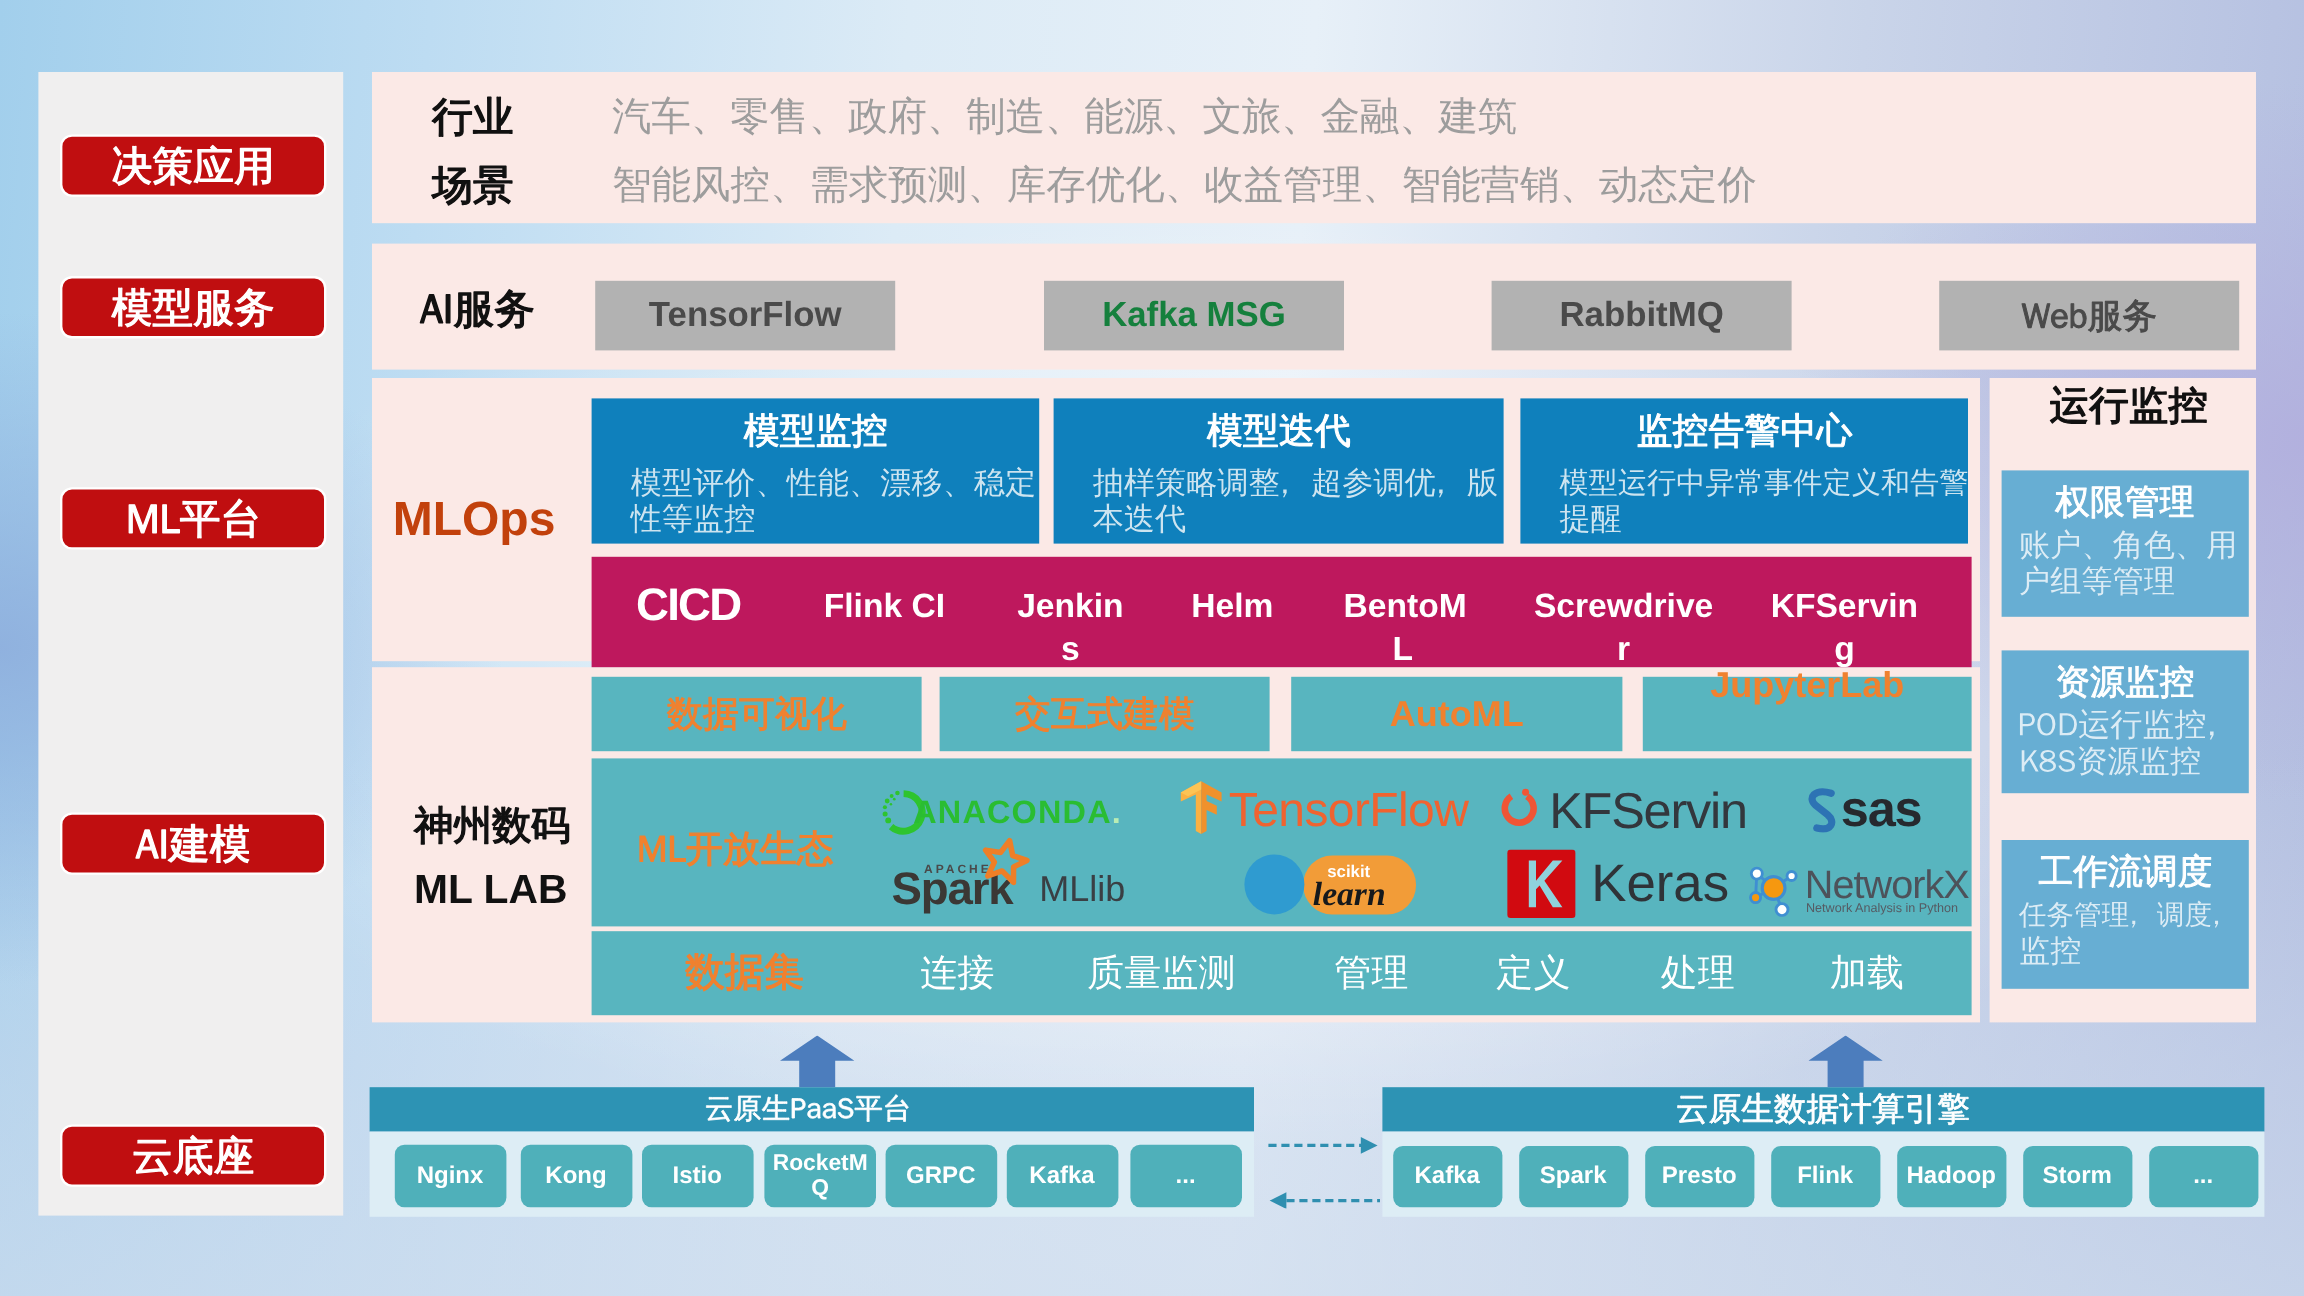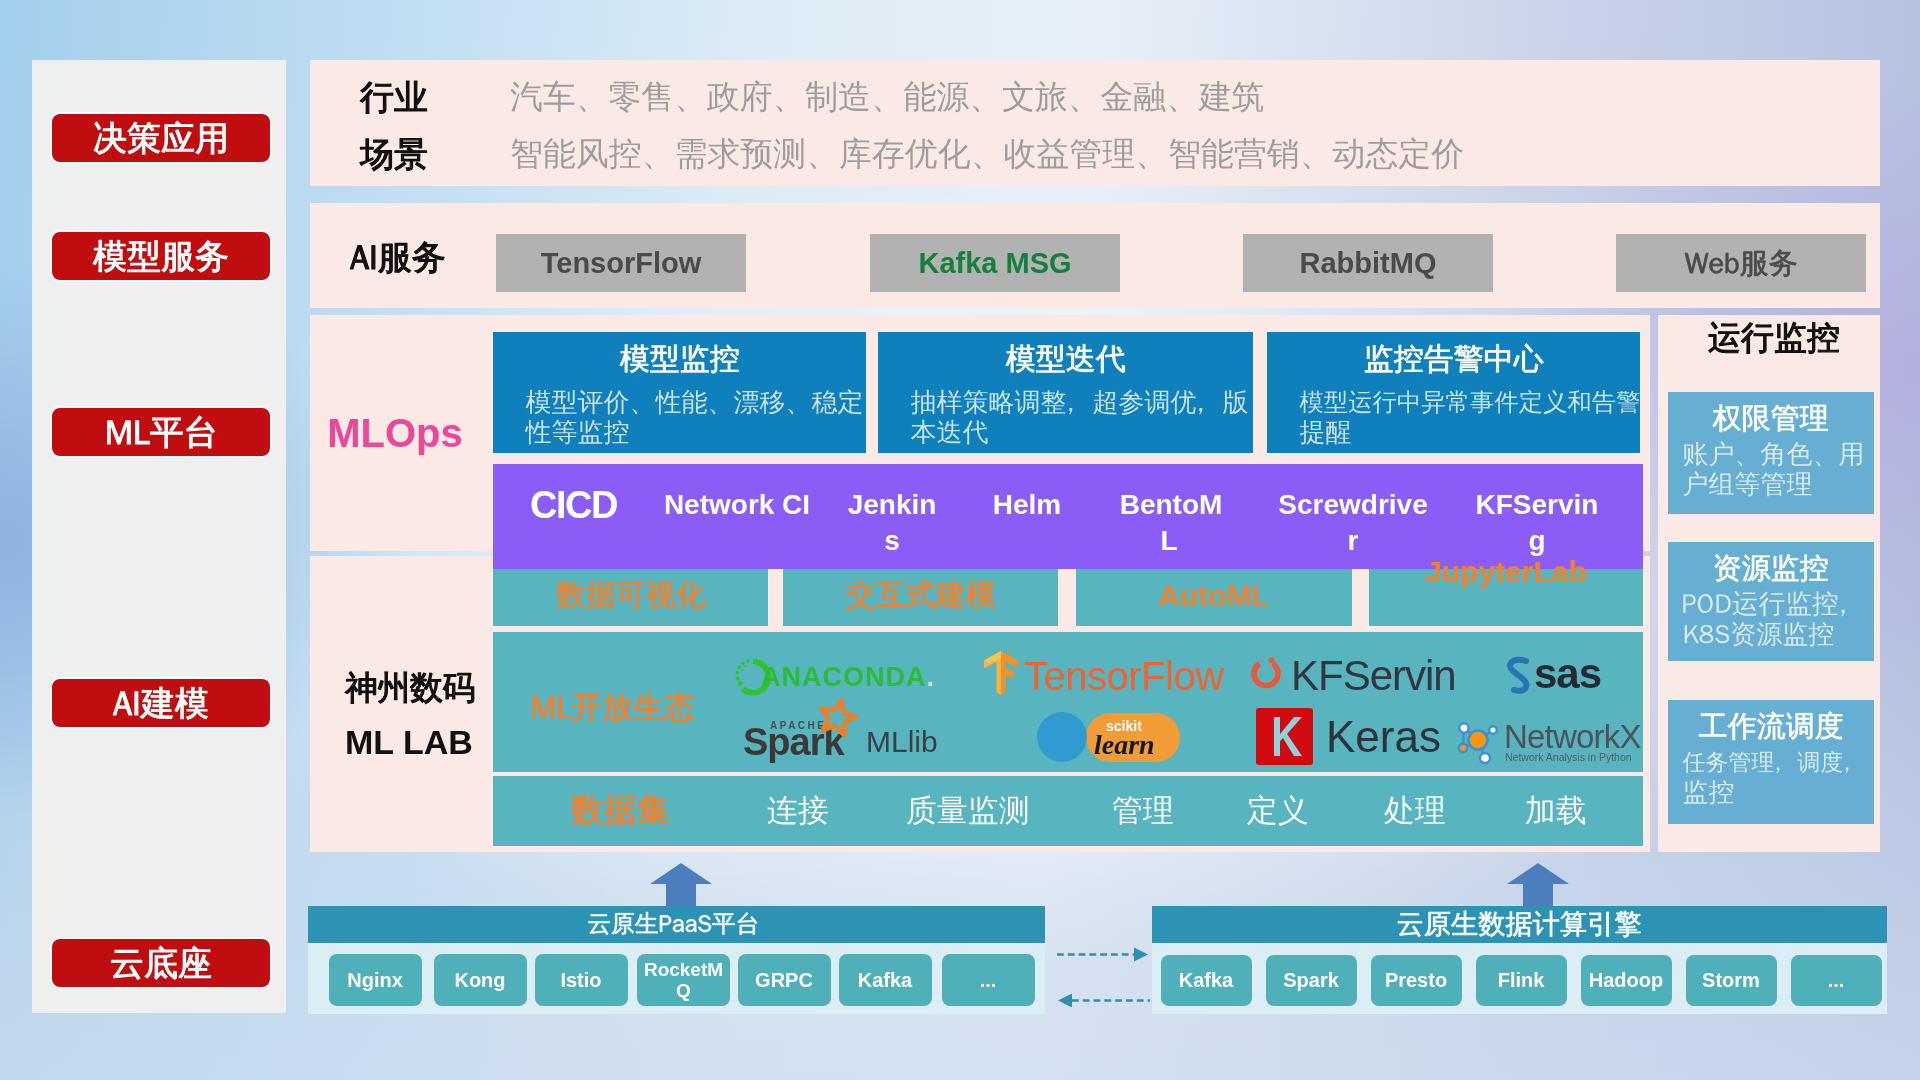--- a/index.html
+++ b/index.html
@@ -166,27 +166,27 @@
 <div style="position:absolute;left:310px;top:60px;width:1570px;height:126px;background:#fbe9e6;z-index:1;"></div>
 <div style="position:absolute;left:310px;top:203px;width:1570px;height:105px;background:#fbe9e6;z-index:1;"></div>
 <div style="position:absolute;left:496px;top:234px;width:250px;height:58px;background:#b2b2b2;z-index:1;"></div>
 <div style="position:absolute;top:263px;left:621px;transform:translate(-50%,-50%);font:700 29px 'Liberation Sans',sans-serif;color:#4a4a4a;white-space:nowrap;z-index:5">TensorFlow</div>
 <div style="position:absolute;left:870px;top:234px;width:250px;height:58px;background:#b2b2b2;z-index:1;"></div>
 <div style="position:absolute;top:263px;left:995px;transform:translate(-50%,-50%);font:700 29px 'Liberation Sans',sans-serif;color:#15803d;white-space:nowrap;z-index:5">Kafka MSG</div>
 <div style="position:absolute;left:1243px;top:234px;width:250px;height:58px;background:#b2b2b2;z-index:1;"></div>
 <div style="position:absolute;top:263px;left:1368px;transform:translate(-50%,-50%);font:700 29px 'Liberation Sans',sans-serif;color:#4a4a4a;white-space:nowrap;z-index:5">RabbitMQ</div>
 <div style="position:absolute;left:1616px;top:234px;width:250px;height:58px;background:#b2b2b2;z-index:1;"></div>
 <div style="position:absolute;left:310px;top:315px;width:1340px;height:236px;background:#fbe9e6;z-index:1;"></div>
-<div style="position:absolute;top:433px;left:395px;transform:translate(-50%,-50%);font:700 40px 'Liberation Sans',sans-serif;color:#ec4899;white-space:nowrap;z-index:5">MLOps</div>
+<div style="position:absolute;top:433px;left:395px;transform:translate(-50%,-50%);font:700 40px 'Liberation Sans',sans-serif;color:#c2410c;white-space:nowrap;z-index:5">MLOps</div>
 <div style="position:absolute;left:493px;top:332px;width:373px;height:121px;background:#0f80bc;z-index:1;"></div>
 <div style="position:absolute;left:878px;top:332px;width:375px;height:121px;background:#0f80bc;z-index:1;"></div>
 <div style="position:absolute;left:1267px;top:332px;width:373px;height:121px;background:#0f80bc;z-index:1;"></div>
-<div style="position:absolute;left:493px;top:464px;width:1150px;height:105px;background:#8b5cf6;overflow:hidden;z-index:3">
+<div style="position:absolute;left:493px;top:464px;width:1150px;height:92px;background:#be185d;overflow:hidden;z-index:3">
     <div style="position:absolute;left:37px;top:41px;transform:translate(0,-50%);font:700 38px 'Liberation Sans',sans-serif;letter-spacing:-1.5px;color:#fff">CICD</div>
-    <div style="position:absolute;left:244px;top:41px;transform:translate(-50%,-50%);font:700 28px 'Liberation Sans',sans-serif;color:#fff">Network CI</div>
+    <div style="position:absolute;left:244px;top:41px;transform:translate(-50%,-50%);font:700 28px 'Liberation Sans',sans-serif;color:#fff">Flink CI</div>
     <div style="position:absolute;left:399px;top:41px;transform:translate(-50%,-50%);font:700 28px 'Liberation Sans',sans-serif;color:#fff">Jenkin</div>
     <div style="position:absolute;left:399px;top:77px;transform:translate(-50%,-50%);font:700 28px 'Liberation Sans',sans-serif;color:#fff">s</div>
     <div style="position:absolute;left:534px;top:41px;transform:translate(-50%,-50%);font:700 28px 'Liberation Sans',sans-serif;color:#fff">Helm</div>
     <div style="position:absolute;left:678px;top:41px;transform:translate(-50%,-50%);font:700 28px 'Liberation Sans',sans-serif;color:#fff">BentoM</div>
     <div style="position:absolute;left:676px;top:77px;transform:translate(-50%,-50%);font:700 28px 'Liberation Sans',sans-serif;color:#fff">L</div>
     <div style="position:absolute;left:860px;top:41px;transform:translate(-50%,-50%);font:700 28px 'Liberation Sans',sans-serif;color:#fff">Screwdrive</div>
     <div style="position:absolute;left:860px;top:77px;transform:translate(-50%,-50%);font:700 28px 'Liberation Sans',sans-serif;color:#fff">r</div>
     <div style="position:absolute;left:1044px;top:41px;transform:translate(-50%,-50%);font:700 28px 'Liberation Sans',sans-serif;color:#fff">KFServin</div>
     <div style="position:absolute;left:1044px;top:77px;transform:translate(-50%,-50%);font:700 28px 'Liberation Sans',sans-serif;color:#fff">g</div>
   </div>

